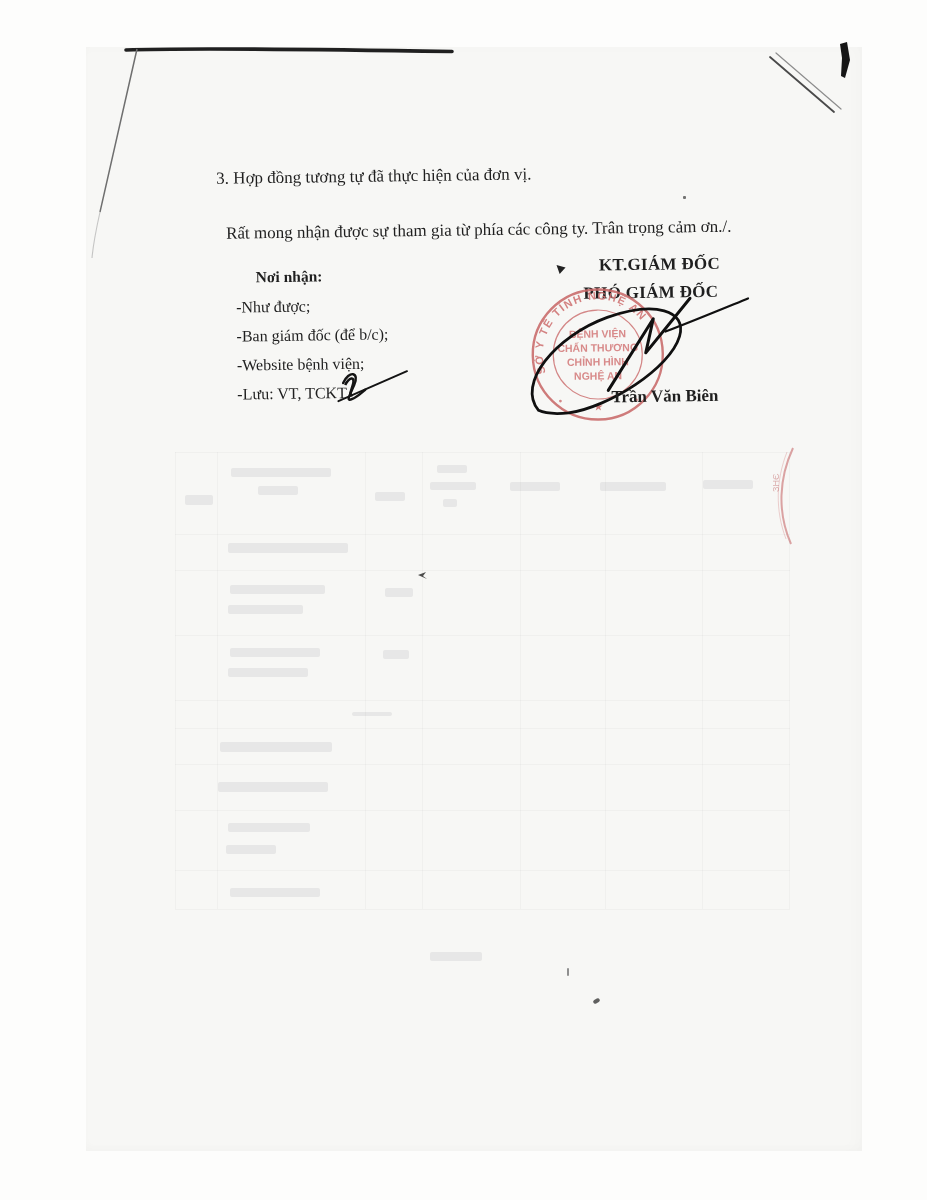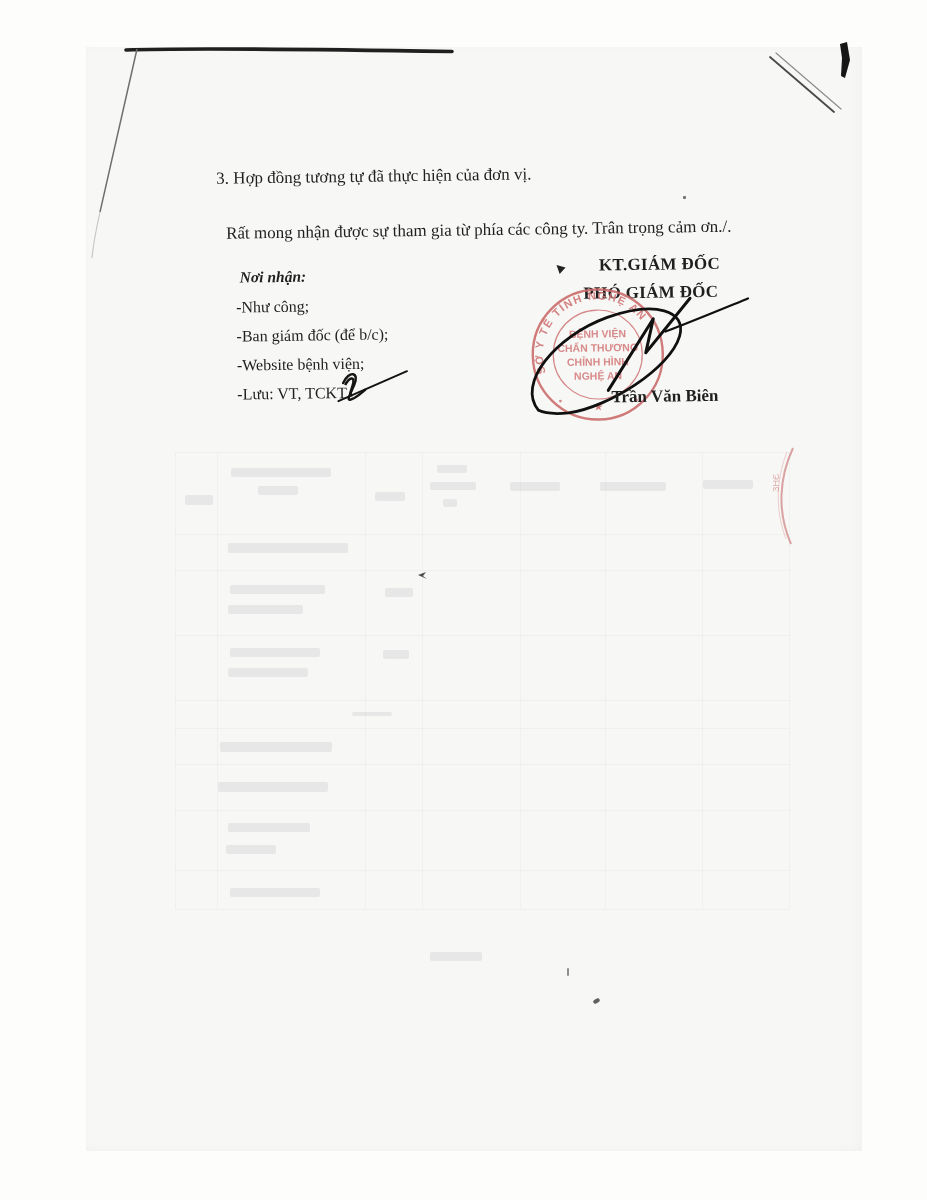--- a/index.html
+++ b/index.html
@@ -104,22 +104,22 @@
   <div class="g" style="left:230px;top:888px;width:90px;height:9px;"></div>
   <div class="g" style="left:430px;top:952px;width:52px;height:9px;"></div>
 </div>
 
 <div id="print-layer">
 
   <div class="doc-text t-item" style="left:218px;top:166px;">3. Hợp đồng tương tự đã thực hiện của đơn vị.</div>
 
   <div class="doc-text t-closing" style="left:227px;top:221px;">Rất mong nhận được sự tham gia từ phía các công ty. Trân trọng cảm ơn./.</div>
 
-  <div class="doc-text t-recip-title" style="left:240px;top:266px;font-style:italic;">Nơi nhận:</div>
-  <div class="doc-text t-recip" style="left:236px;top:296px;">-Như công;</div>
+  <div class="doc-text t-recip-title" style="left:256px;top:266px;">Nơi nhận:</div>
+  <div class="doc-text t-recip" style="left:236px;top:296px;">-Như được;</div>
   <div class="doc-text t-recip" style="left:236px;top:325px;">-Ban giám đốc (để b/c);</div>
   <div class="doc-text t-recip" style="left:236px;top:354px;">-Website bệnh viện;</div>
   <div class="doc-text t-recip" style="left:236px;top:383px;">-Lưu: VT, TCKT</div>
 
   <svg class="abs" style="left:330px;top:360px;" width="82" height="46" viewBox="0 0 82 46">
     <path d="M12,22 c6,-13 17,-11 11,2 c-5,11 -9,17 -2,14 c5,-2 9,-6 13,-9" stroke="#141414" stroke-width="2.4" fill="none" stroke-linecap="round"></path>
     <path d="M7,40 L76,11" stroke="#141414" stroke-width="2" fill="none" stroke-linecap="round"></path>
     <path d="M14,24 c4,-8 10,-9 8,-1 c-2,7 -5,12 -1,11" stroke="#141414" stroke-width="2.6" fill="none"></path>
   </svg>
 

